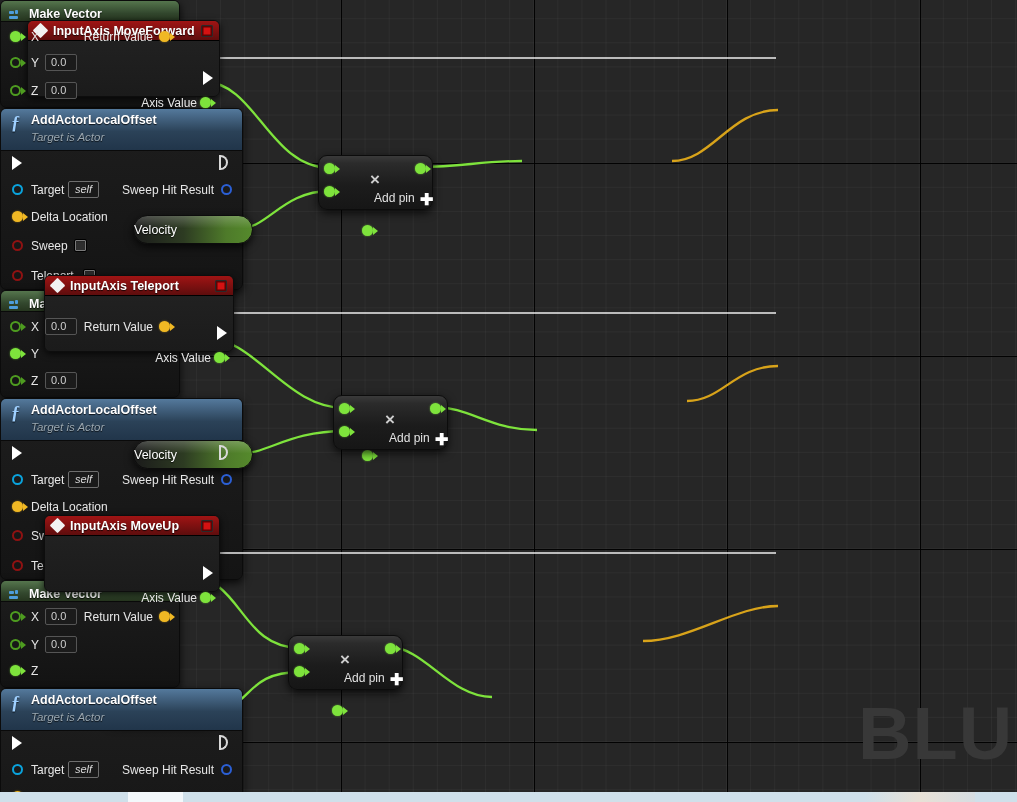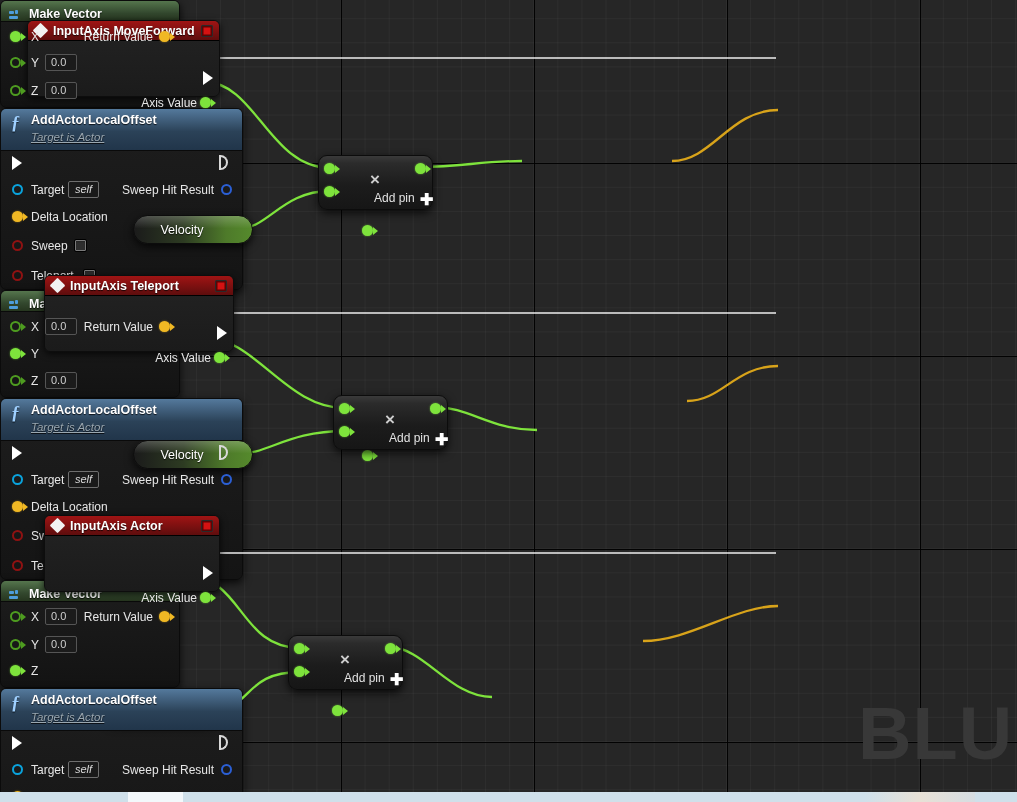--- a/index.html
+++ b/index.html
@@ -121,21 +121,21 @@
     color:#9fd0ff; font-size:18px; font-style:italic;
     font-family:"Liberation Serif", serif; font-weight:bold;
     text-shadow:0 1px 1px rgba(0,0,0,.7);
   }
   .fn-title {
     margin-left:21px; color:#ffffff; font-size:12.5px; font-weight:bold;
     text-shadow:0 1px 1px rgba(0,0,0,.8); white-space:nowrap; line-height:17px;
   }
   .fn-sub {
     margin-left:21px; color:#9aa7b0; font-size:11.5px; font-style:italic;
-    text-shadow:0 1px 1px rgba(0,0,0,.7); white-space:nowrap; line-height:16px;text-decoration:underline;
+    text-shadow:0 1px 1px rgba(0,0,0,.7); white-space:nowrap; line-height:16px;
   }
   .fn-body { position:relative; }
 
   .self-box {
     position:absolute; border:1px solid #6e6e6e; border-radius:2px;
     background:#1a1a1a; color:#d8d8d8; font-size:11px;
     padding:1px 6px; line-height:13px;font-style:italic;
   }
   .chk-box {
     position:absolute; width:13px; height:13px;
@@ -187,21 +187,21 @@
   }
 
   
   .var-node {
     position:absolute; height:29px; border-radius:15px;
     background:
       linear-gradient(180deg, rgba(255,255,255,.22) 0%, rgba(255,255,255,0) 46%),
       linear-gradient(90deg,#1b1b1b 0%, #2d3b22 42%, #4e7a2a 78%, #558a2c 100%);
     border:1px solid #0c0c0c;
     box-shadow:0 3px 8px rgba(0,0,0,0.75);
-    display:flex; align-items:center; justify-content:center;
+    display:flex; align-items:center; justify-content:flex-start;
     padding-right:22px;
   }
   .var-label { color:#ffffff; font-size:12.5px; text-shadow:0 1px 1px rgba(0,0,0,.75); }
 
   
   #bottom-strip {
     position:absolute; left:0; top:792px; width:1017px; height:10px;
     background:#cfe0ea;
   }
   #bottom-strip .seg-light {
@@ -425,21 +425,21 @@
         <span class="chk-box" style="left:82px;top:118px;"></span>
 
         <span class="pin-label" style="right:28px;top:32px;">Sweep Hit Result</span>
         <span class="pin-blue" style="right:10px;top:33px;"></span>
       </div>
     </div>
 
     <div class="node ev-node" style="left:44px;top:515px;width:176px;height:77px;">
       <div class="ev-head">
         <span class="ev-diamond"></span>
-        <span class="ev-title">InputAxis Actor</span>
+        <span class="ev-title">InputAxis MoveUp</span>
         <span class="ev-redbox"></span>
       </div>
       <div class="ev-body">
         <div class="exec-out-tri" style="left:158px;top:30px;"></div>
         <div class="pin-label" style="right:22px;top:55px;">Axis Value</div>
         <div class="pin-green-filled" style="left:155px;top:56px;"></div>
         <div class="pin-arrow-g" style="left:166px;top:58px;"></div>
       </div>
     </div>
 

